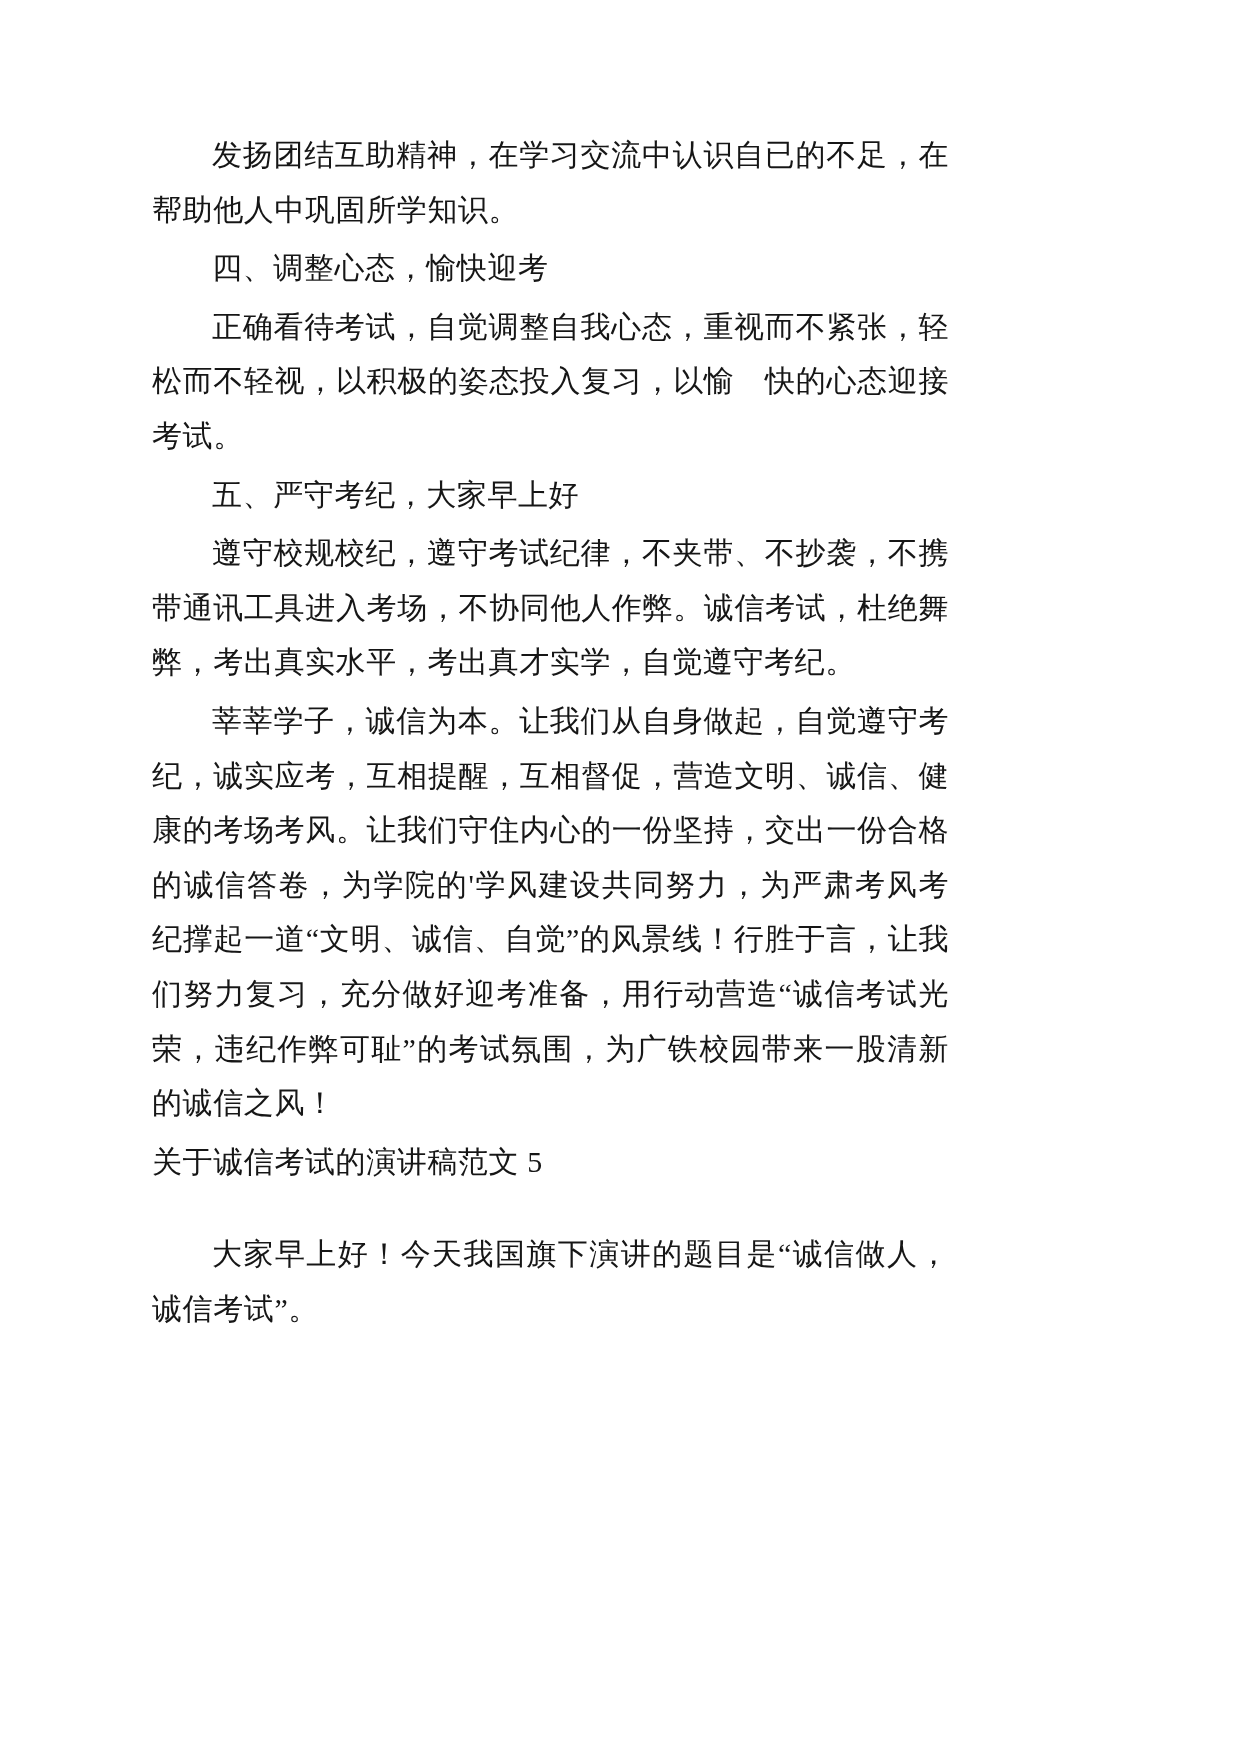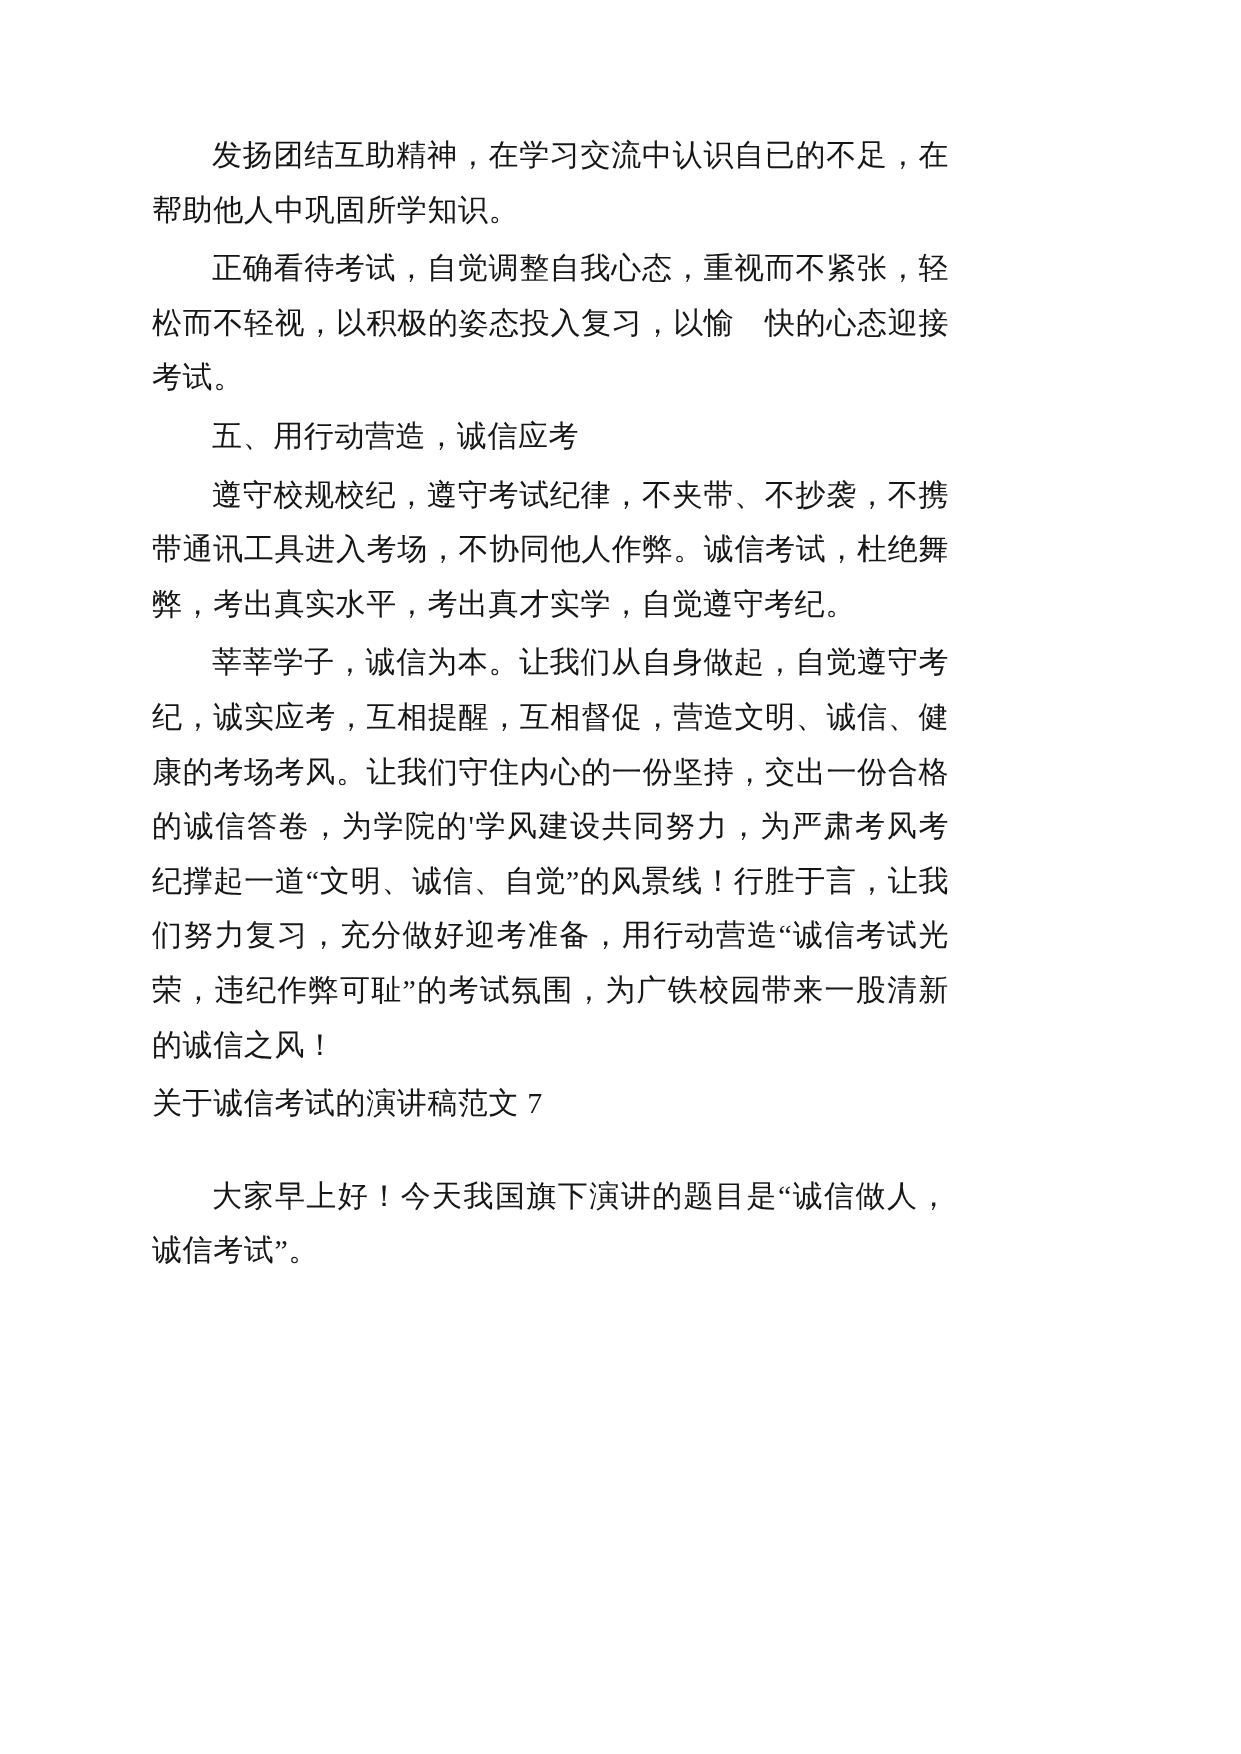--- a/index.html
+++ b/index.html
@@ -46,31 +46,32 @@
   }
 </style>
 </head>
 <body>
 
 <div class="page">
   <div class="doc-body">
 
     <p class="para indent">发扬团结互助精神，在学习交流中认识自已的不足，在帮助他人中巩固所学知识。</p>
 
+    <p class="para indent">四、调整心态，愉快迎考</p>
 
     <p class="para indent">正确看待考试，自觉调整自我心态，重视而不紧张，轻松而不轻视，以积极的姿态投入复习，以愉　快的心态迎接考试。</p>
 
-    <p class="para indent">五、用行动营造，诚信应考</p>
+    <p class="para indent">五、严守考纪，大家早上好</p>
 
     <p class="para indent">遵守校规校纪，遵守考试纪律，不夹带、不抄袭，不携带通讯工具进入考场，不协同他人作弊。诚信考试，杜绝舞弊，考出真实水平，考出真才实学，自觉遵守考纪。</p>
 
     <p class="para indent">莘莘学子，诚信为本。让我们从自身做起，自觉遵守考纪，诚实应考，互相提醒，互相督促，营造文明、诚信、健康的考场考风。让我们守住内心的一份坚持，交出一份合格的诚信答卷，为学院的'学风建设共同努力，为严肃考风考纪撑起一道“文明、诚信、自觉”的风景线！行胜于言，让我们努力复习，充分做好迎考准备，用行动营造“诚信考试光荣，违纪作弊可耻”的考试氛围，为广铁校园带来一股清新的诚信之风！</p>
 
 
-    <p class="para noindent tight">关于诚信考试的演讲稿范文 7</p>
+    <p class="para noindent tight">关于诚信考试的演讲稿范文 5</p>
 
 
     <p class="blank"></p>
 
     <p class="para indent">大家早上好！今天我国旗下演讲的题目是“诚信做人，诚信考试”。</p>
 
   </div>
 </div>
 
 </body></html>

